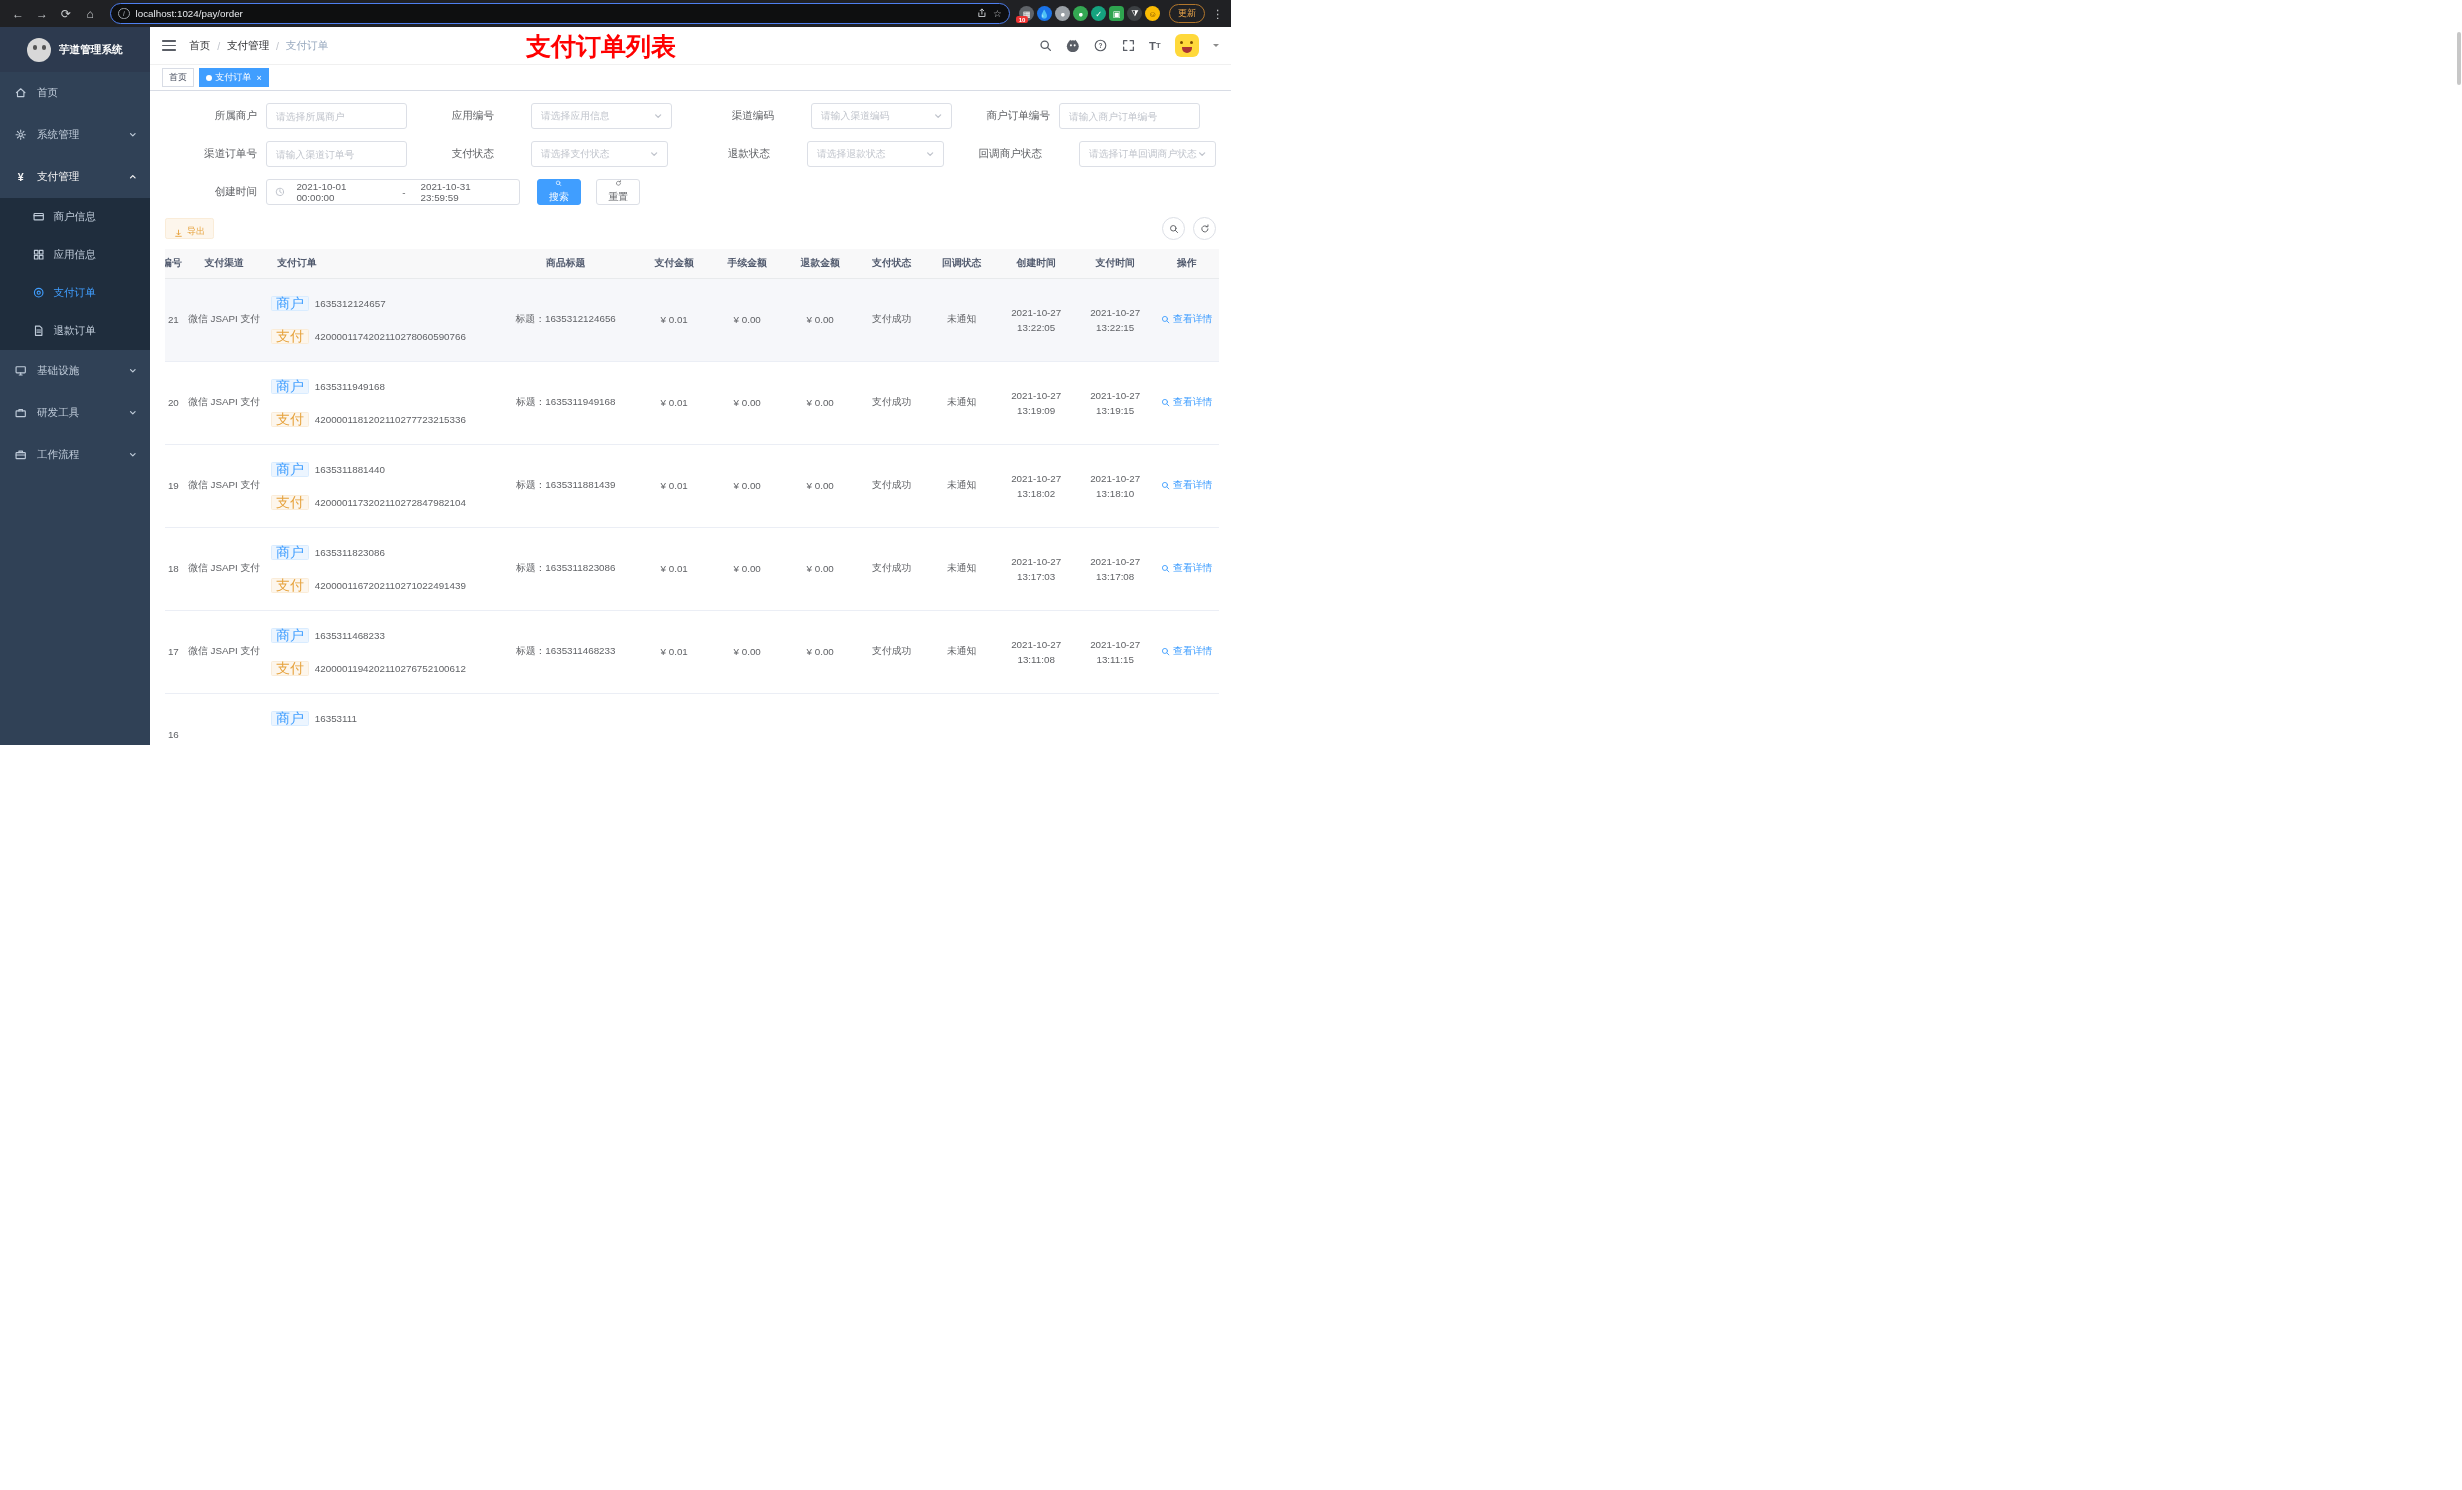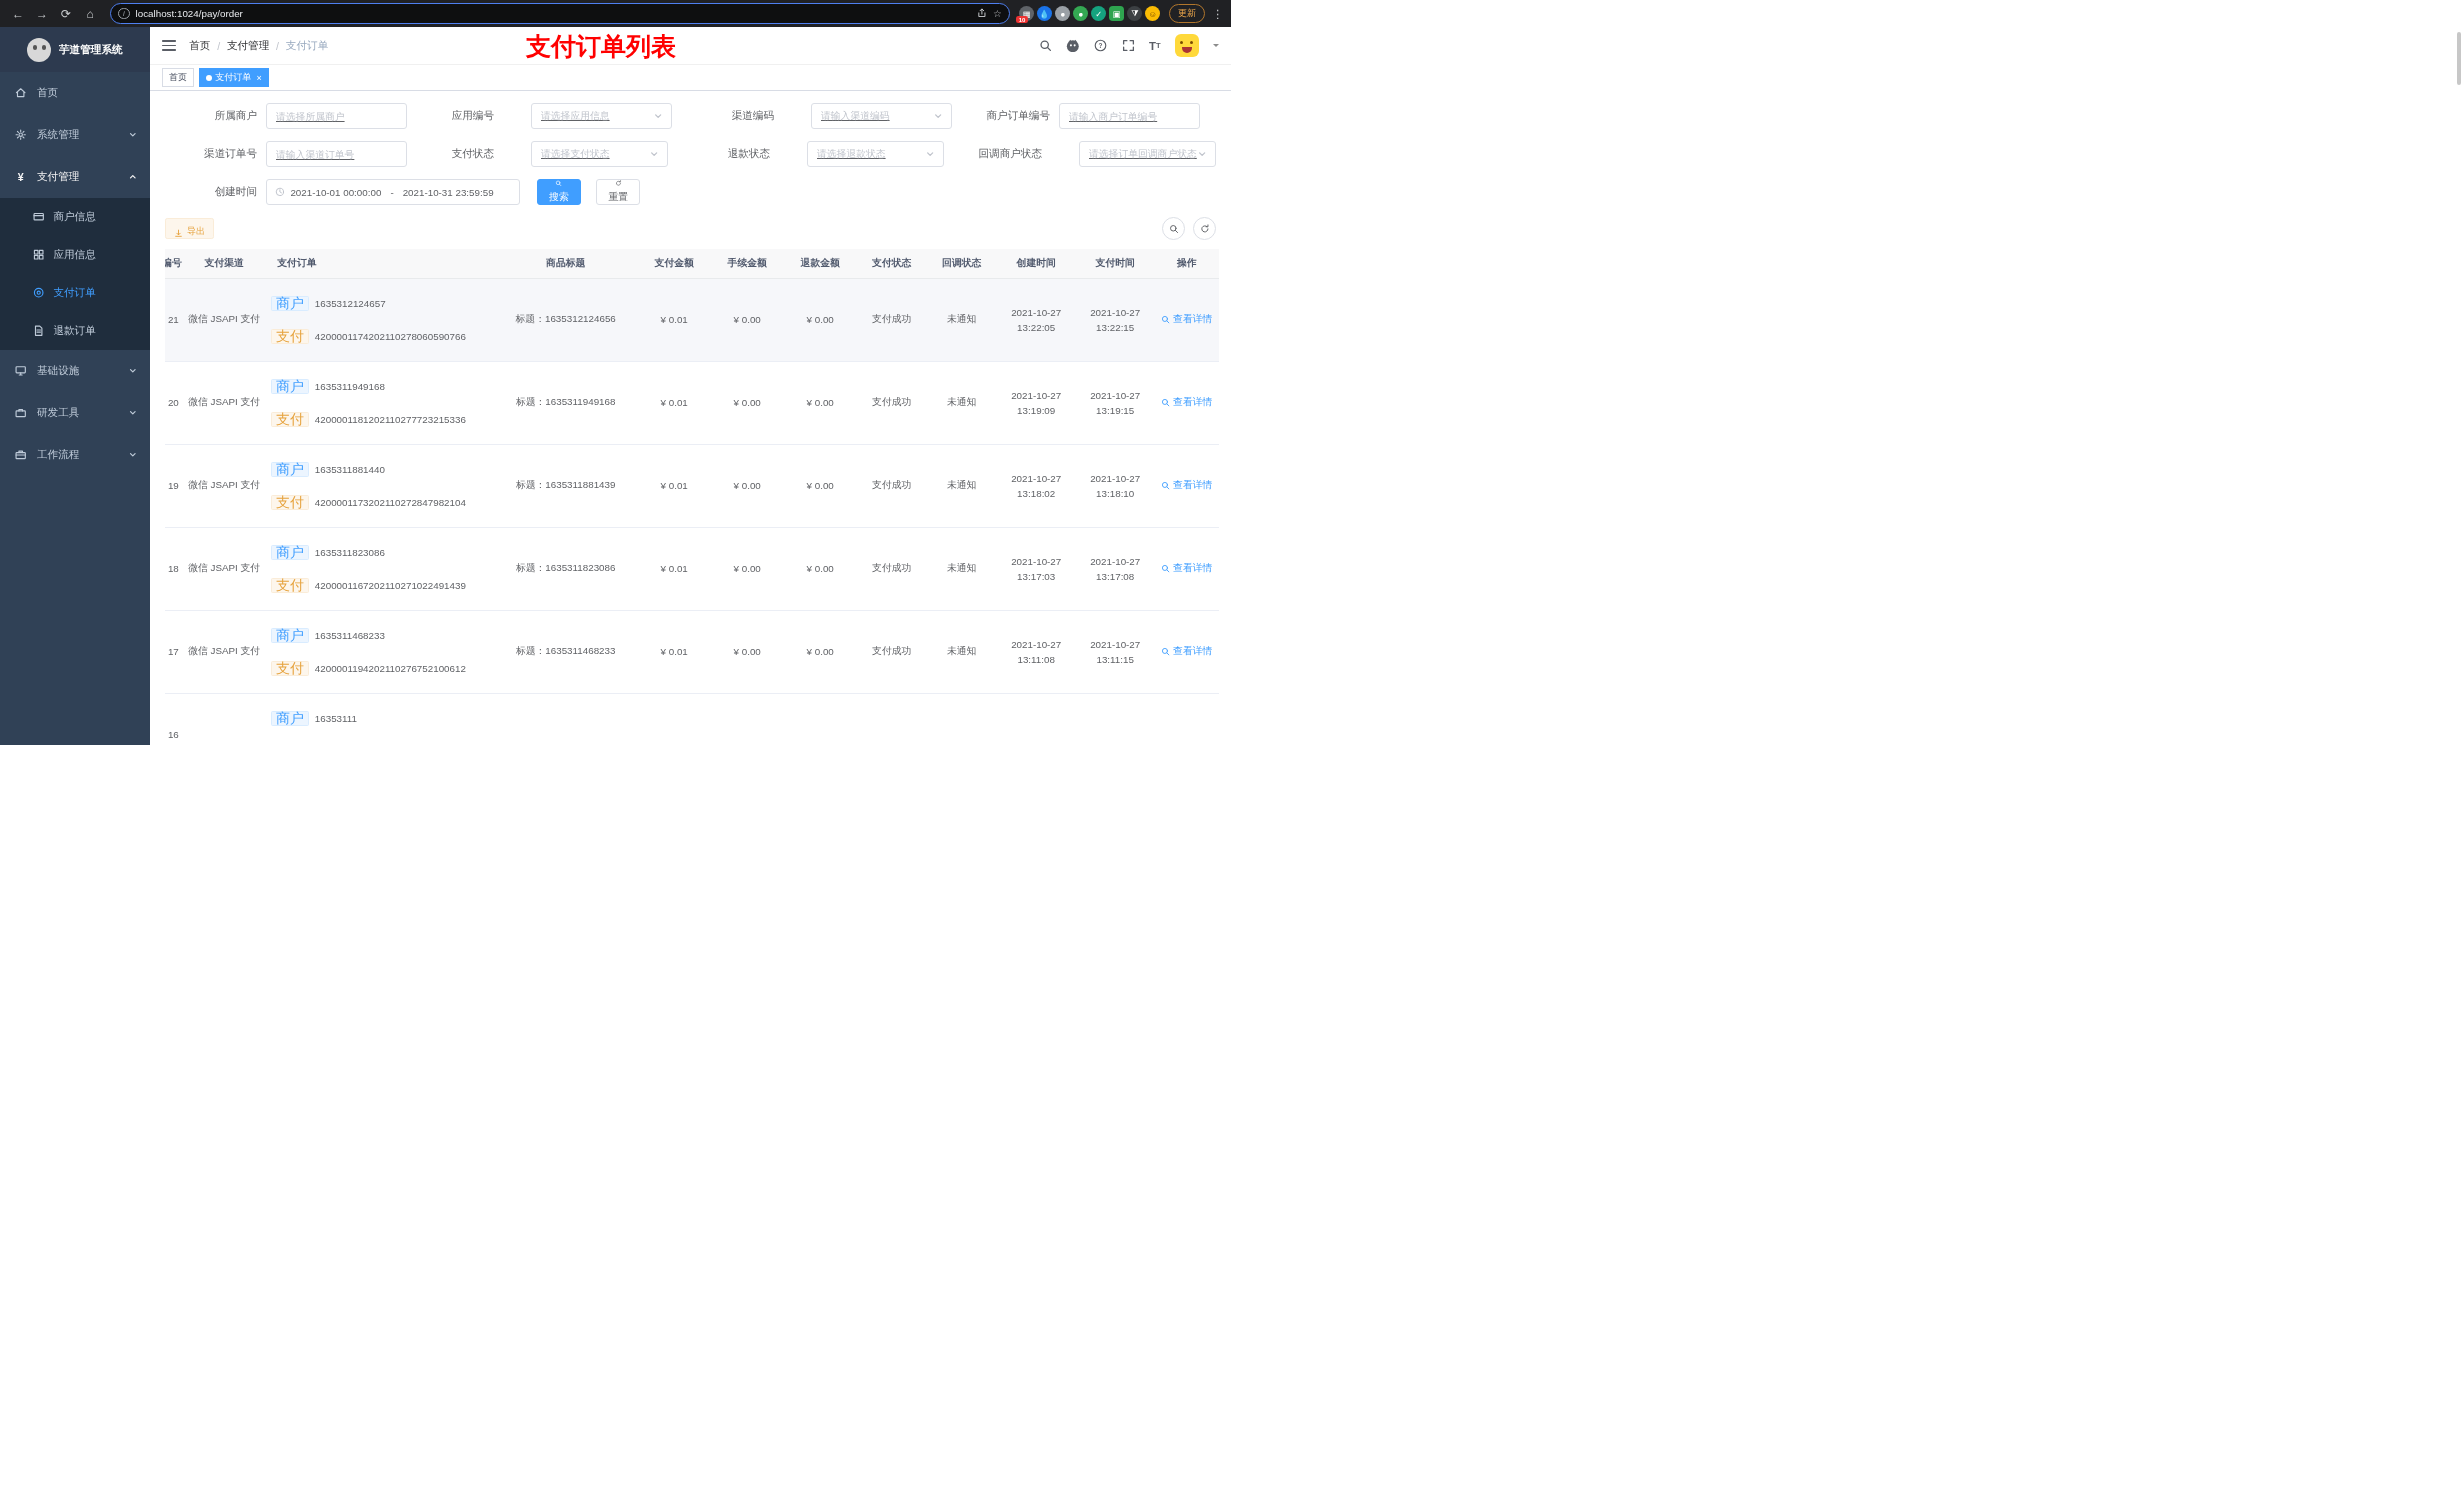--- a/index.html
+++ b/index.html
@@ -71,26 +71,26 @@
   .tagv .dot { width:6px; height:6px; border-radius:50%; background:#fff; }
   .tagv .x { font-size:9px; margin-left:1.5px; }
 
   
   .content { flex:1; padding:12px 15px 0; overflow:hidden; position:relative; }
 
   .form-row { display:flex; align-items:center; margin-bottom:12px; }
   .lb { text-align:right; padding-right:9px; font-size:10.6px; color:#606266; flex:0 0 auto; }
   .lw-a{width:101px}.lw-b{width:96px}.lw-c{width:111px}.lw-d{width:107px}
   .ctl { width:141px; height:26px; border:0.8px solid #dcdfe6; border-radius:3px; background:#fff;
-         font-size:9.8px; padding:0 9px; color:#606266;text-decoration:underline; }
+         font-size:9.8px; padding:0 9px; color:#606266; }
   input.ctl::placeholder { color:#c0c4cc; }
   .sel { display:flex; align-items:center; justify-content:space-between; cursor:pointer;margin-left:28px; }
   .sel .ph { color:#c0c4cc; white-space:nowrap; overflow:hidden; }
   .daterange { width:254px; height:26px; border:0.8px solid #dcdfe6; border-radius:3px; display:flex;
-               align-items:center; padding:0 7.6px; gap:6px; font-size:9.8px; color:#606266; }
+               align-items:center; padding:0 7.6px; gap:12px; font-size:9.8px; color:#606266; }
   .daterange .sep { color:#606266; padding:0 3px; }
   .btn { height:26px; border-radius:3px; font-size:9.8px; display:inline-flex; align-items:center;
          gap:4.5px; padding:0 11.4px; cursor:pointer; border:0.8px solid transparent; white-space:nowrap;flex-direction:column; }
   .btn-primary { background:#409eff; border-color:#409eff; color:#fff; margin-left:16.7px; }
   .btn-default { background:#fff; border-color:#dcdfe6; color:#606266; margin-left:15px; }
 
   .toolbar { display:flex; align-items:center; margin:3px 0 9px; }
   .btn-export { height:21px; border-radius:2.3px; font-size:9px; display:inline-flex; align-items:flex-end;
                 gap:3.8px; padding:0 8.3px; background:#fdf6ec; border:0.8px solid #faecd8; color:#e6a23c; cursor:pointer; }
   .tool-right { margin-left:auto; display:flex; gap:7.6px; }

